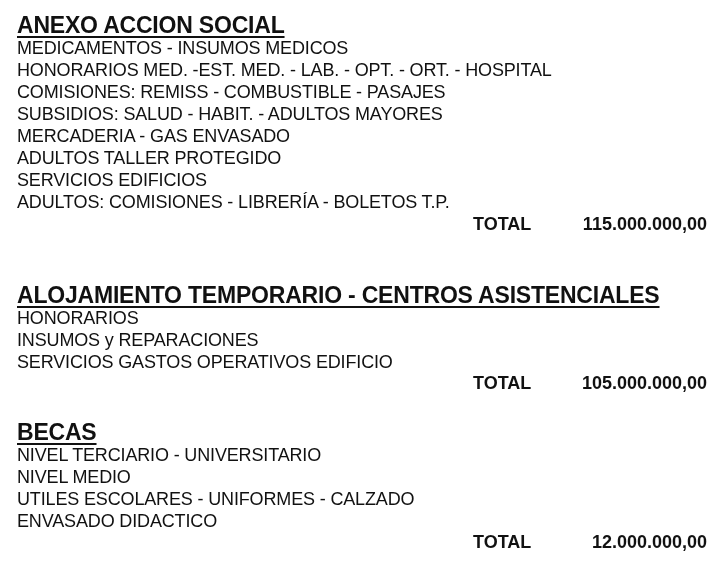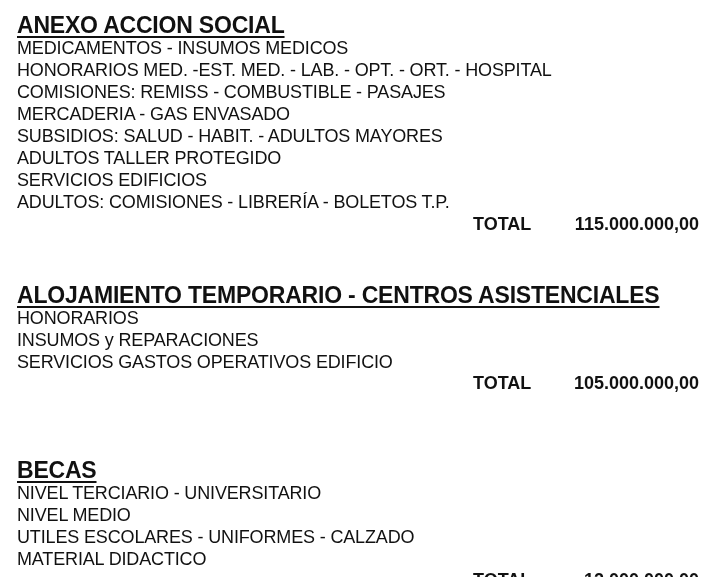--- a/index.html
+++ b/index.html
@@ -47,58 +47,58 @@
       font-size: 18px;
       line-height: 22px;
     }
     .total-label {
       position: absolute;
       left: 456px;
       top: 0;
     }
     .total-value {
       position: absolute;
-      right: 8px;
+      right: 0;
       top: 0;
       text-align: left;
     }
   </style>
 </head>
 <body>
 
 <div class="section" style="top:13px;">
   <div class="heading">ANEXO ACCION SOCIAL</div>
   <div class="item">MEDICAMENTOS - INSUMOS MEDICOS</div>
   <div class="item">HONORARIOS MED. -EST. MED. - LAB. - OPT. - ORT. - HOSPITAL</div>
   <div class="item">COMISIONES: REMISS - COMBUSTIBLE - PASAJES</div>
+  <div class="item">SUBSIDIOS: SALUD - HABIT. - ADULTOS MAYORES</div>
   <div class="item">MERCADERIA - GAS ENVASADO</div>
-  <div class="item">SUBSIDIOS: SALUD - HABIT. - ADULTOS MAYORES</div>
   <div class="item">ADULTOS TALLER PROTEGIDO</div>
   <div class="item">SERVICIOS EDIFICIOS</div>
   <div class="item">ADULTOS: COMISIONES - LIBRERÍA - BOLETOS T.P.</div>
   <div class="total-row" style="top:200px;">
     <span class="total-label">TOTAL</span>
     <span class="total-value">115.000.000,00</span>
   </div>
 </div>
 
 <div class="section" style="top:283px;">
   <div class="heading">ALOJAMIENTO TEMPORARIO - CENTROS ASISTENCIALES</div>
   <div class="item">HONORARIOS</div>
   <div class="item">INSUMOS y REPARACIONES</div>
   <div class="item">SERVICIOS GASTOS OPERATIVOS EDIFICIO</div>
   <div class="total-row" style="top:89px;">
     <span class="total-label">TOTAL</span>
     <span class="total-value">105.000.000,00</span>
   </div>
 </div>
 
-<div class="section" style="top:420px;margin-top:38px;">
+<div class="section" style="top:420px;">
   <div class="heading">BECAS</div>
   <div class="item">NIVEL TERCIARIO - UNIVERSITARIO</div>
   <div class="item">NIVEL MEDIO</div>
   <div class="item">UTILES ESCOLARES - UNIFORMES - CALZADO</div>
-  <div class="item">MATERIAL DIDACTICO</div>
+  <div class="item">ENVASADO DIDACTICO</div>
   <div class="total-row" style="top:111px;">
     <span class="total-label">TOTAL</span>
     <span class="total-value">12.000.000,00</span>
   </div>
 </div>
 
 </body></html>

